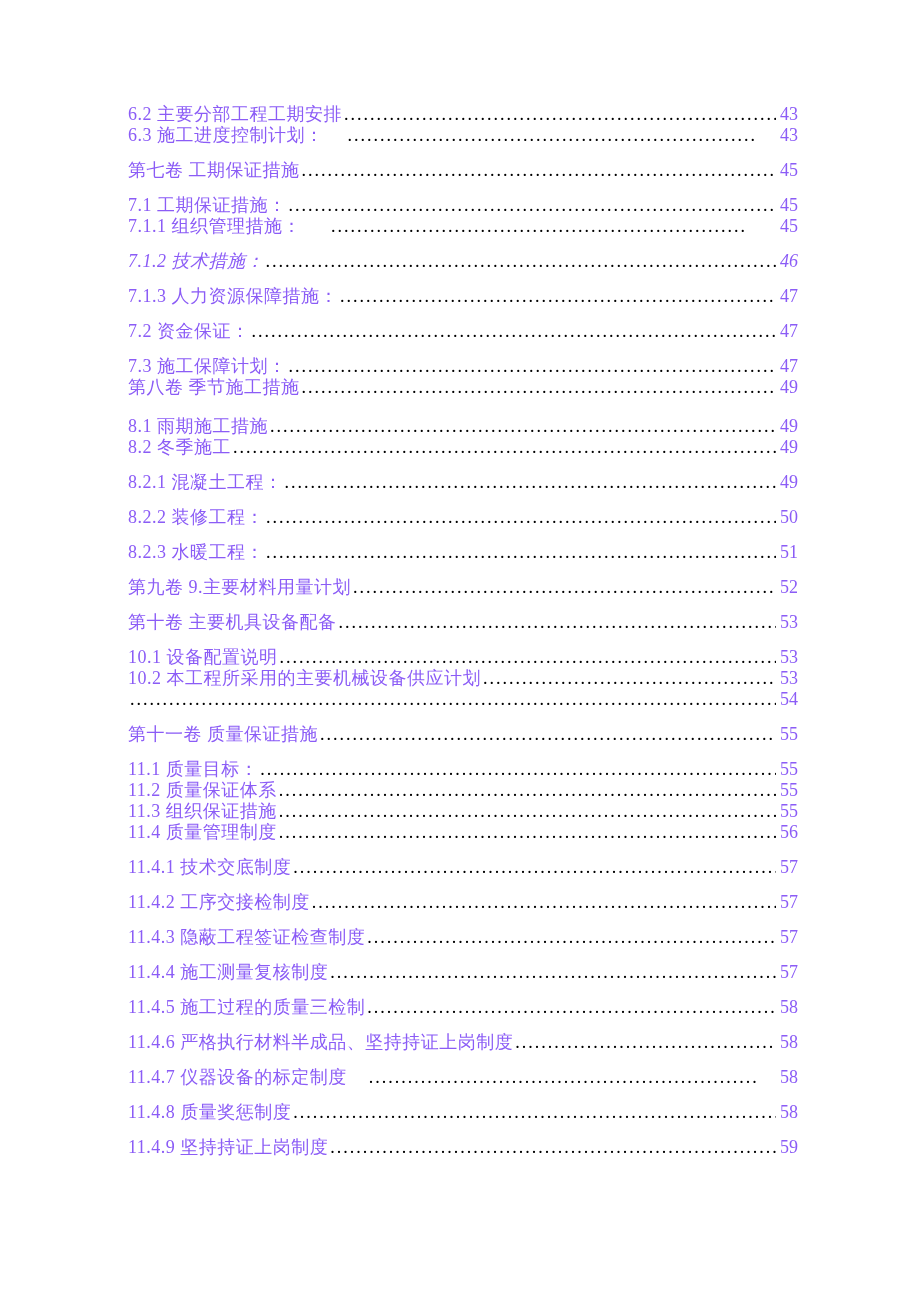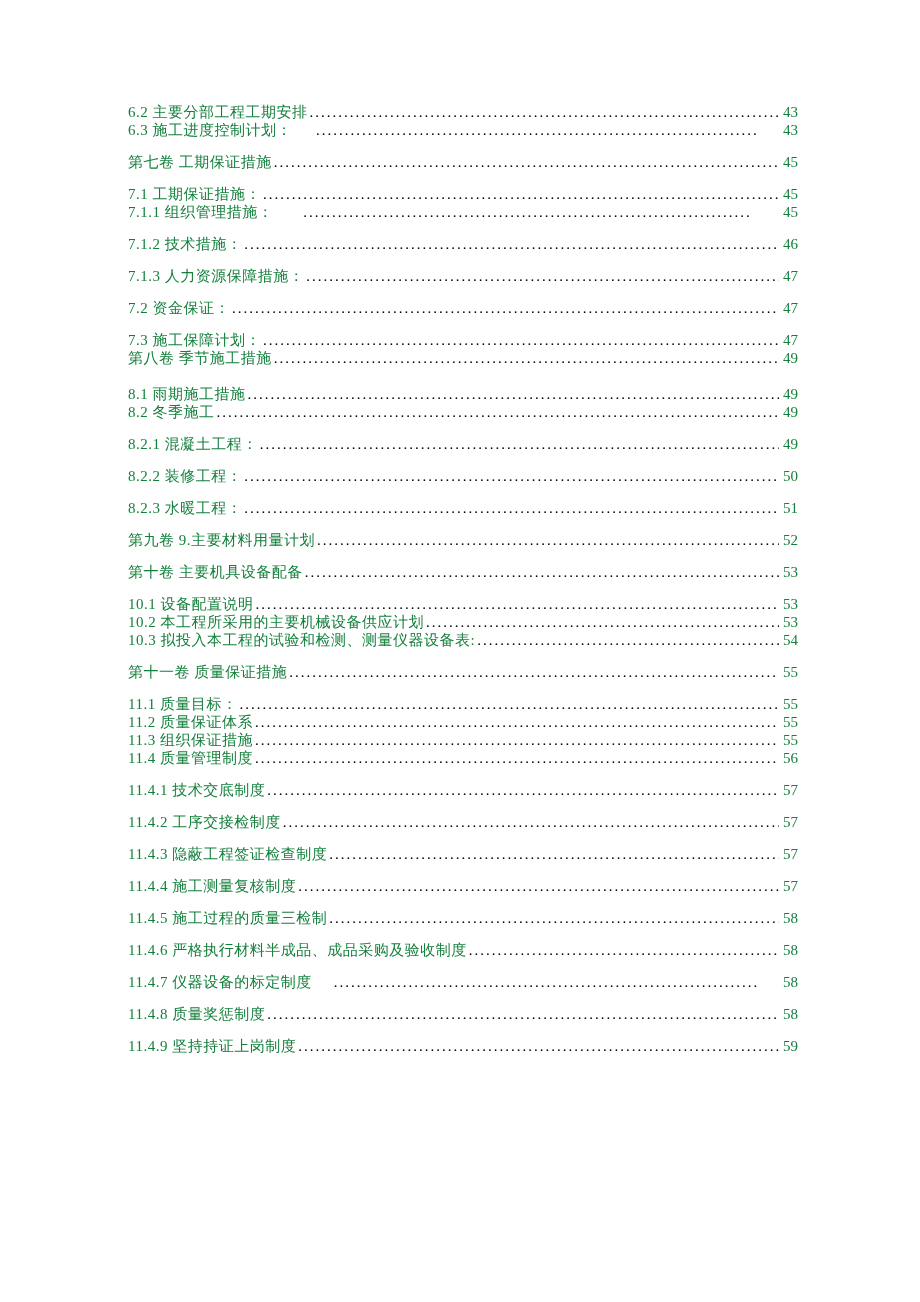--- a/index.html
+++ b/index.html
@@ -9,22 +9,22 @@
       font-family: "SimSun", "宋体", serif;
       width: 920px;
     }
     .page {
       padding: 105px 122px 100px 128px;
       box-sizing: border-box;
     }
     .toc-entry {
       display: flex;
       align-items: flex-end;
-      font-size: 15px;
-      color: #15803d;
+      font-size: 18px;
+      color: #8b5cf6;
       line-height: 1.0;
       margin-bottom: 0;
       white-space: nowrap;
     }
     .toc-title {
       flex-shrink: 0;
       letter-spacing: 0.5px;
     }
     .toc-dots {
       flex: 1;
@@ -66,21 +66,21 @@
       <div class="toc-entry" style="margin-bottom: 3px;">
         <span class="toc-title">7.1   工期保证措施：</span>
         <span class="toc-dots"></span>
         <span class="toc-page">45</span>
       </div>
       <div class="toc-entry" style="margin-bottom: 17px; gap: 28px;">
         <span class="toc-title">7.1.1 组织管理措施：</span>
         <span class="toc-dots"></span>
         <span class="toc-page">45</span>
       </div>
-      <div class="toc-entry" style="margin-bottom: 17px;">
+      <div class="toc-entry" style="margin-bottom: 17px; font-style: italic;">
         <span class="toc-title">7.1.2 技术措施：</span>
         <span class="toc-dots"></span>
         <span class="toc-page">46</span>
       </div>
       <div class="toc-entry" style="margin-bottom: 17px;">
         <span class="toc-title">7.1.3 人力资源保障措施：</span>
         <span class="toc-dots"></span>
         <span class="toc-page">47</span>
       </div>
       <div class="toc-entry" style="margin-bottom: 17px;">
@@ -137,21 +137,20 @@
         <span class="toc-title">10.1 设备配置说明</span>
         <span class="toc-dots"></span>
         <span class="toc-page">53</span>
       </div>
       <div class="toc-entry" style="margin-bottom: 3px;">
         <span class="toc-title">10.2 本工程所采用的主要机械设备供应计划</span>
         <span class="toc-dots"></span>
         <span class="toc-page">53</span>
       </div>
       <div class="toc-entry" style="margin-bottom: 17px;">
-        <span class="toc-title">10.3 拟投入本工程的试验和检测、测量仪器设备表:</span>
         <span class="toc-dots"></span>
         <span class="toc-page">54</span>
       </div>
       <div class="toc-entry" style="margin-bottom: 17px;">
         <span class="toc-title">第十一卷 质量保证措施</span>
         <span class="toc-dots"></span>
         <span class="toc-page">55</span>
       </div>
       <div class="toc-entry" style="margin-bottom: 3px;">
         <span class="toc-title">11.1 质量目标：</span>
@@ -192,21 +191,21 @@
         <span class="toc-title">11.4.4 施工测量复核制度</span>
         <span class="toc-dots"></span>
         <span class="toc-page">57</span>
       </div>
       <div class="toc-entry" style="margin-bottom: 17px;">
         <span class="toc-title">11.4.5 施工过程的质量三检制</span>
         <span class="toc-dots"></span>
         <span class="toc-page">58</span>
       </div>
       <div class="toc-entry" style="margin-bottom: 17px;">
-        <span class="toc-title">11.4.6 严格执行材料半成品、成品采购及验收制度</span>
+        <span class="toc-title">11.4.6 严格执行材料半成品、坚持持证上岗制度</span>
         <span class="toc-dots"></span>
         <span class="toc-page">58</span>
       </div>
       <div class="toc-entry" style="margin-bottom: 17px; gap: 20px;">
         <span class="toc-title">11.4.7 仪器设备的标定制度</span>
         <span class="toc-dots"></span>
         <span class="toc-page">58</span>
       </div>
       <div class="toc-entry" style="margin-bottom: 17px;">
         <span class="toc-title">11.4.8 质量奖惩制度</span>

